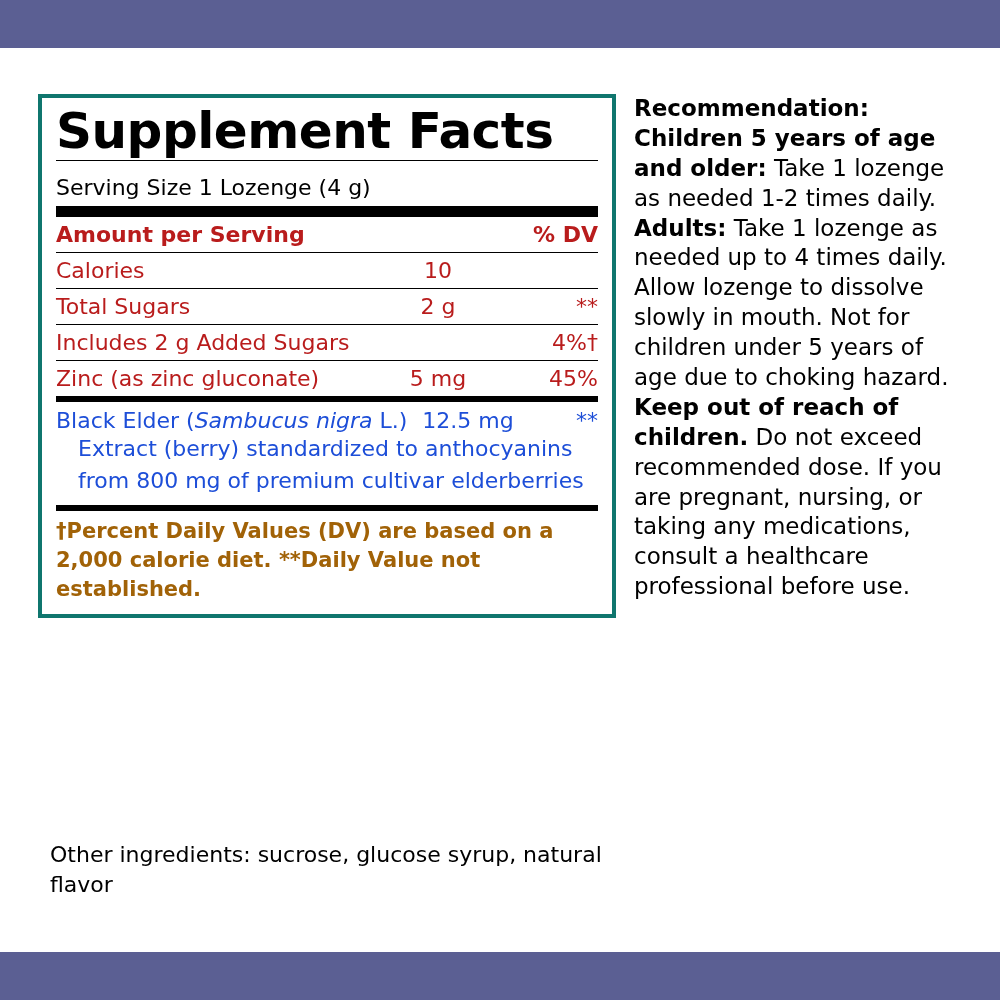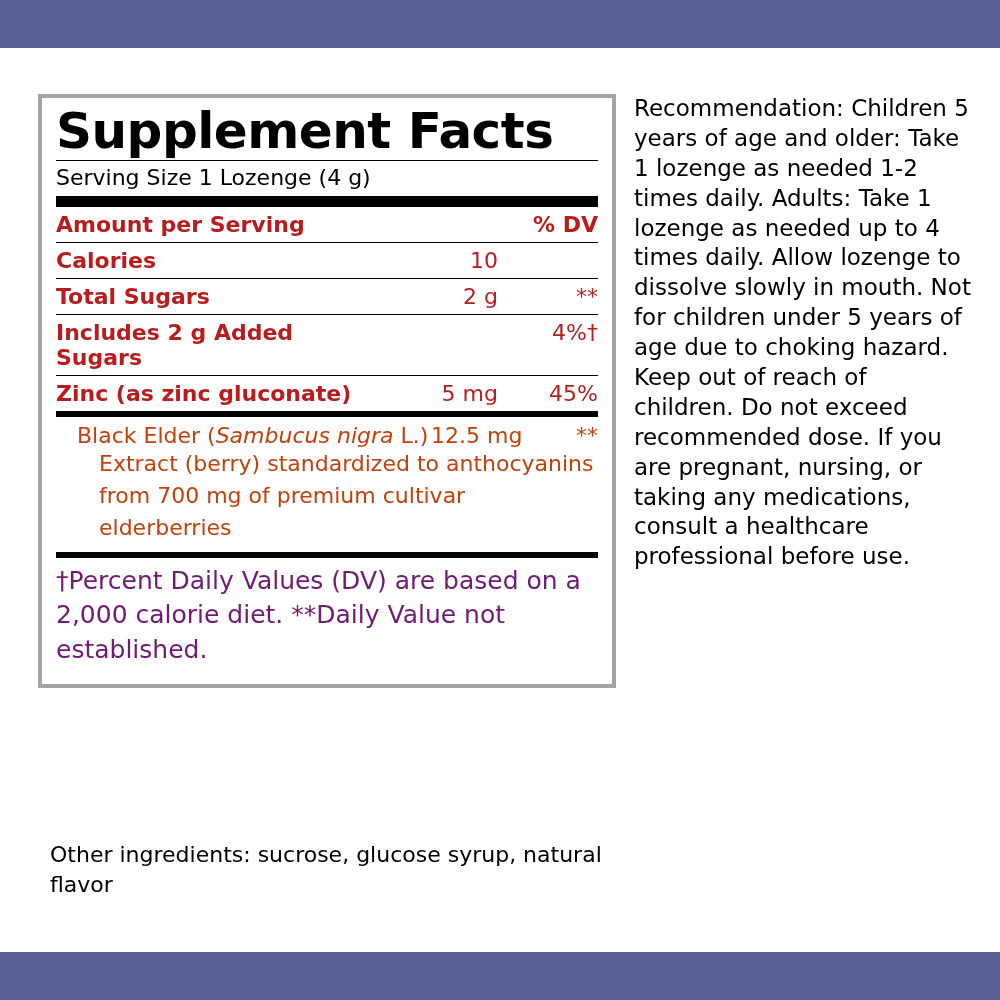--- a/index.html
+++ b/index.html
@@ -31,39 +31,39 @@
     height: 904px;
     background: #ffffff;
   }
 
   
   .panel {
     position: absolute;
     left: 38px;
     top: 46px;
     width: 578px;
-    border: 4px solid #a3a3a3;
+    border: 4px solid #0f766e;
     box-sizing: border-box;
     background: #fff;
-    padding: 6px 14px 15px 14px;
+    padding: 6px 14px 8px 14px;
   }
   .sf-title {
     font-family: "DejaVu Sans", sans-serif;
     font-weight: bold;
     font-size: 50px;
     letter-spacing: -0.5px;
     line-height: 1.08;
     color: #000;
     margin: 0 0 2px 0;
     white-space: nowrap;
   }
   .serving {
     font-size: 22px;
     color: #000;
-    margin: 4px 0 6px 0;
+    margin: 14px 0 6px 0;
   }
   .rule-thick {
     border-top: 11px solid #000;
     margin: 0 0 0 0;
   }
   .rule-med {
     border-top: 6px solid #000;
   }
   .rule-thin {
     border-top: 1.5px solid #000;
@@ -74,53 +74,53 @@
     border-collapse: collapse;
     font-size: 22px;
     color: #b91c1c;
   }
   table.sf td {
     padding: 5px 0 5px 0;
     vertical-align: baseline;
     border-bottom: 1.5px solid #000;
   }
   table.sf tr.no-rule td { border-bottom: none; }
-  .col-name { text-align: left; font-weight: bold; }
-  .col-amt { text-align: right; width: 120px; padding-right: 8px !important; }
+  .col-name { text-align: left; }
+  .col-amt { text-align: center; width: 120px; padding-right: 8px !important; }
   .col-dv { text-align: right; width: 92px; }
   .bold { font-weight: bold; }
   .indent1 { padding-left: 22px; }
   .indent2 { padding-left: 44px; }
   .ital { font-style: italic; }
 
   .hdr-row td { padding-top: 4px; padding-bottom: 4px; }
 
   .elder-block {
     font-size: 22px;
-    color: #c2410c;
+    color: #1d4ed8;
     padding: 6px 0 8px 0;
-    margin-left: 21px;
   }
   .elder-line1 {
     display: flex;
     justify-content: space-between;
     align-items: baseline;
   }
   .elder-name { white-space: nowrap; }
   .elder-amt { text-align: right; width: 128px; padding-right: 8px; }
   .elder-dv { text-align: right; width: 92px; }
   .elder-cont {
     padding-left: 22px;
     line-height: 1.45;
   }
   .footnote {
-    font-size: 25px;
+    font-size: 21px;
     line-height: 1.38;
-    color: #701a75;
+    color: #a16207;
     padding: 6px 0 2px 0;
+    font-weight: bold;
   }
   .other-ing {
     position: absolute;
     left: 50px;
     top: 792px;
     width: 600px;
     font-size: 22px;
     line-height: 1.35;
     color: #000;
   }
@@ -128,21 +128,21 @@
   
   .recommend {
     position: absolute;
     left: 634px;
     top: 46px;
     width: 338px;
     font-size: 23px;
     line-height: 1.30;
     color: #000;
   }
-  .recommend b { font-weight: normal; margin-top: 8px; }
+  .recommend b { font-weight: bold; margin-top: 8px; }
 </style>
 </head>
 <body>
 
 <div class="band band-top"></div>
 <div class="band band-bottom"></div>
 
 <div class="page">
 
   <div class="panel">
@@ -183,21 +183,21 @@
 
     <div class="rule-med"></div>
 
     <div class="elder-block">
       <div class="elder-line1">
         <div class="elder-name"><span>Black Elder (</span><span class="ital">Sambucus nigra</span><span> L.)</span></div>
         <div style="flex:1"></div>
         <div class="elder-amt">12.5 mg</div>
         <div class="elder-dv">**</div>
       </div>
-      <div class="elder-cont">Extract (berry) standardized to anthocyanins from 700 mg of premium cultivar elderberries</div>
+      <div class="elder-cont">Extract (berry) standardized to anthocyanins from 800 mg of premium cultivar elderberries</div>
     </div>
 
     <div class="rule-med"></div>
 
     <div class="footnote">†Percent Daily Values (DV) are based on a 2,000 calorie diet. **Daily Value not established.</div>
   </div>
 
   <div class="other-ing">Other ingredients: sucrose, glucose syrup, natural flavor</div>
 
   <div class="recommend">

